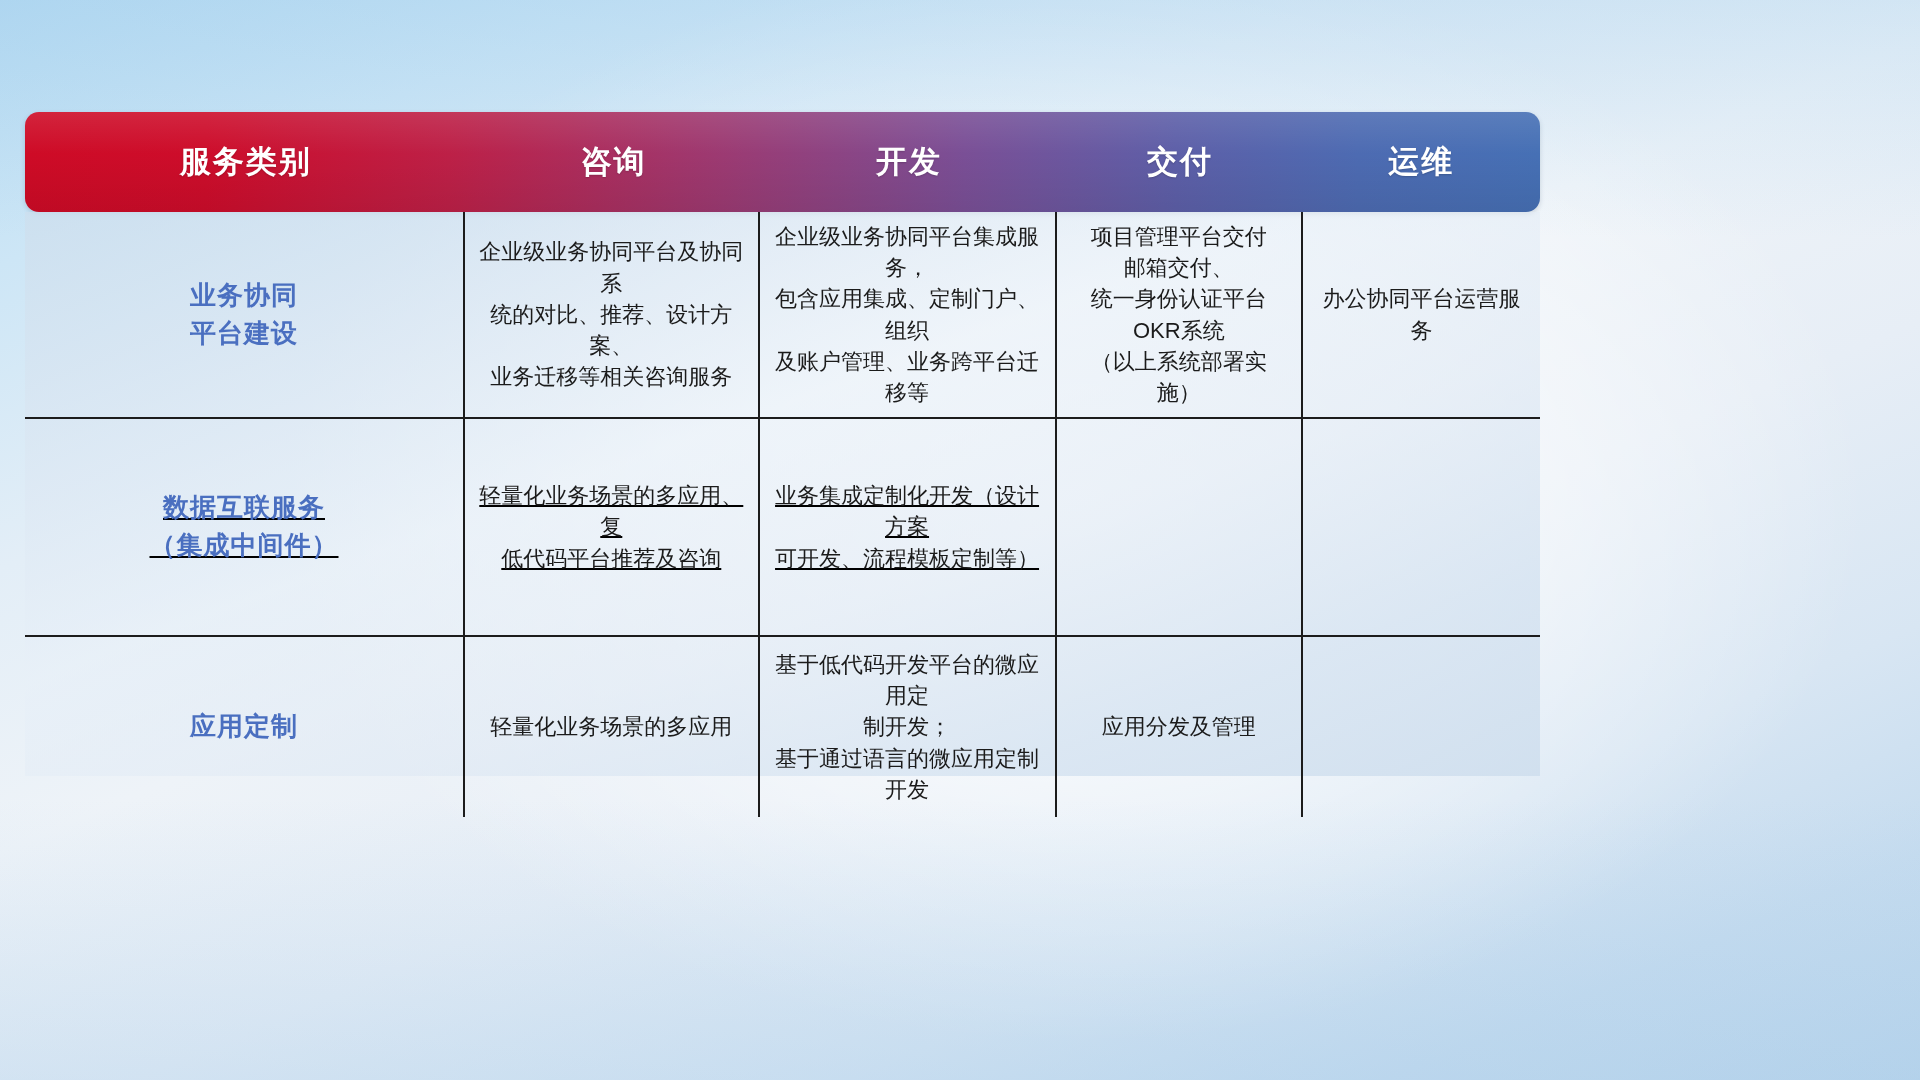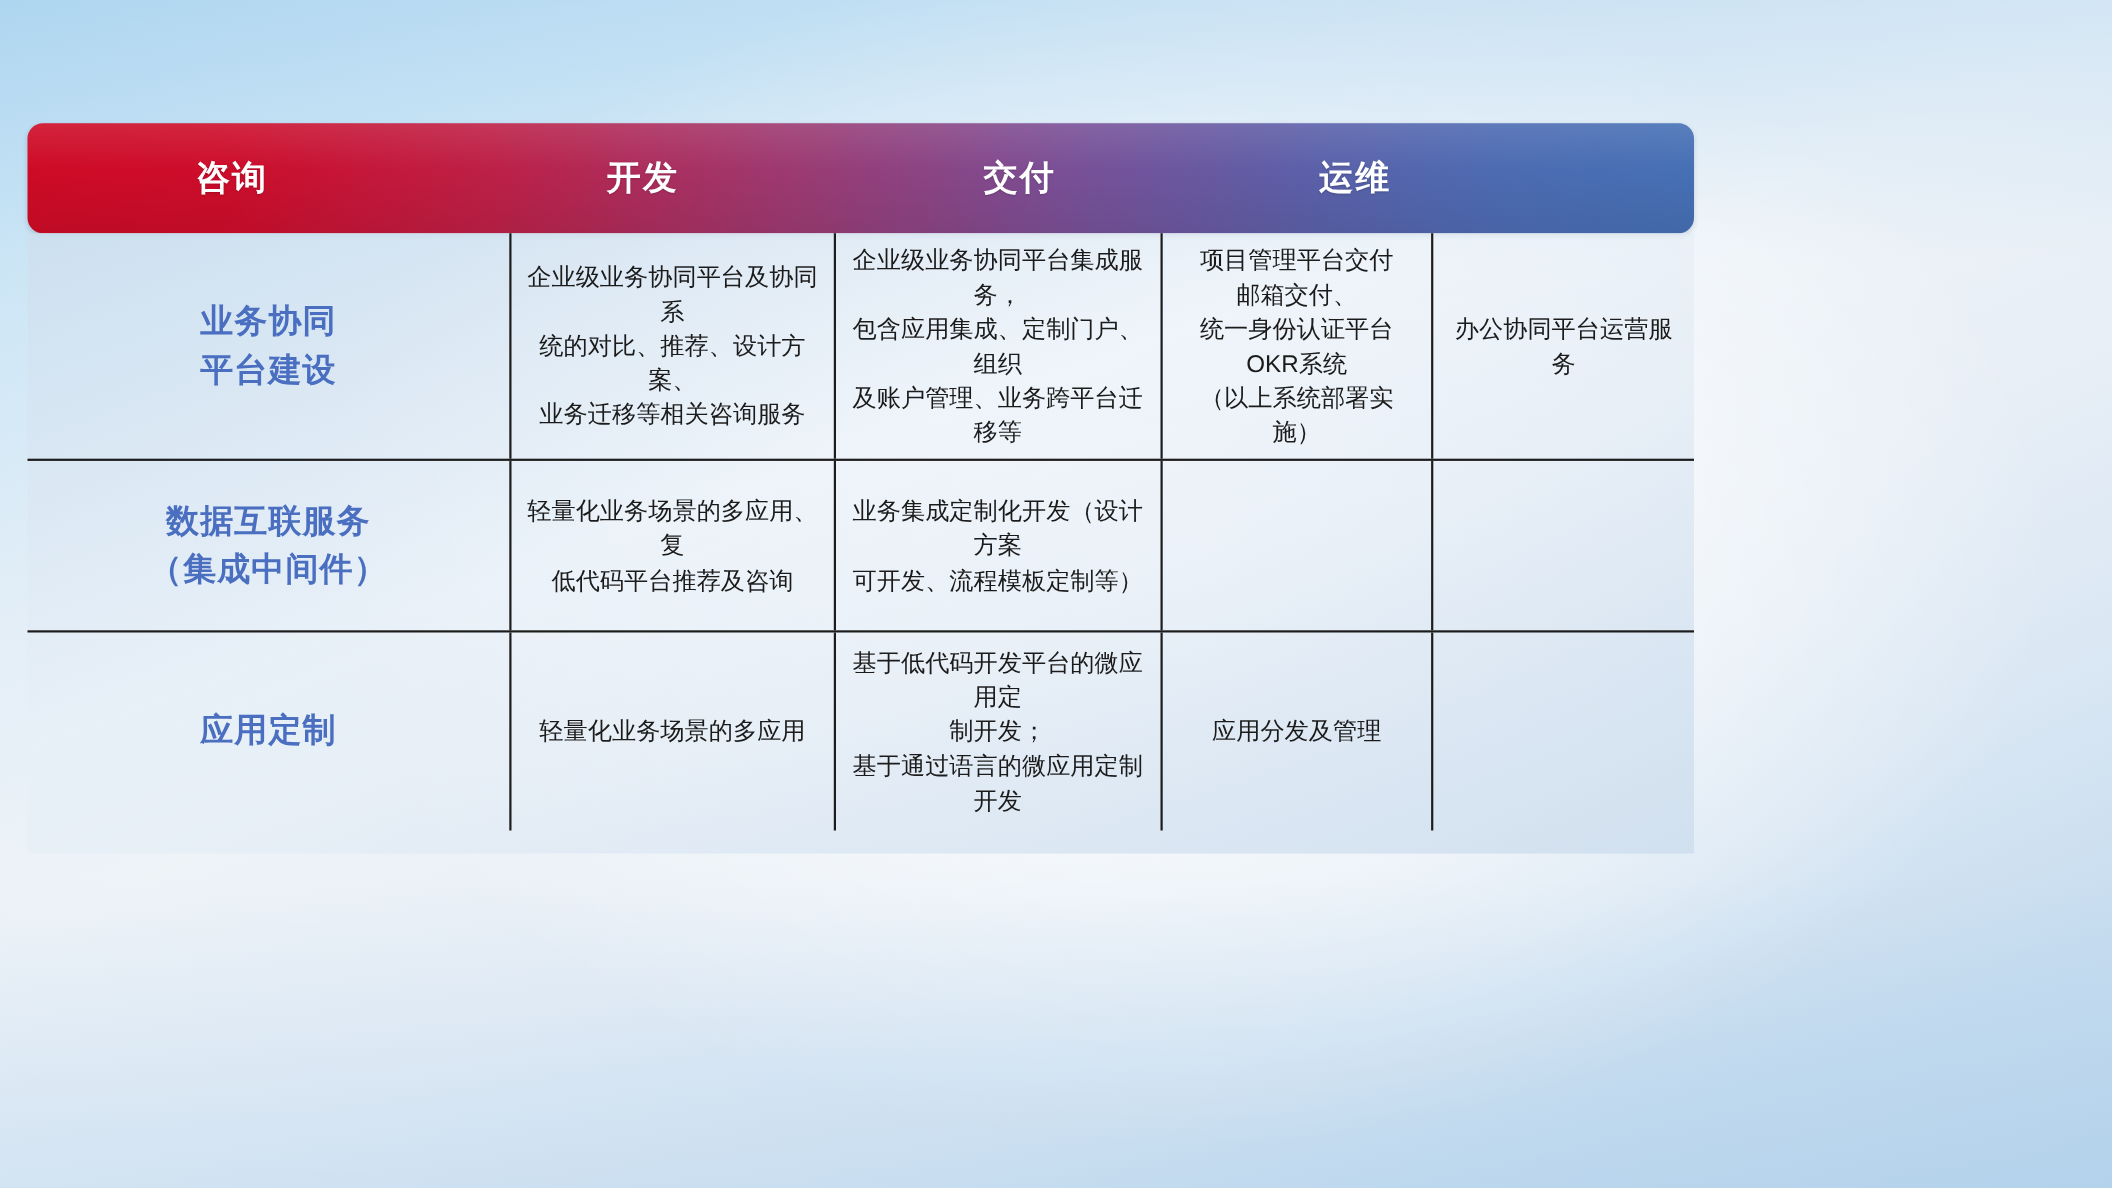--- a/index.html
+++ b/index.html
@@ -119,53 +119,54 @@
     font-size: 22px;
     line-height: 1.42;
     padding: 6px 14px;
     position: relative;
   }
   .cell.vline { border-left: 2.5px solid #1c1c1c; }
 
   .cell.rowlabel {
     color: #4a6fc0;
     font-weight: bold;
-    font-size: 30px;
+    font-size: 26px;
     letter-spacing: 1px;
     line-height: 1.45;
   }
 
   
   .c-label { width: 558px; }
   .c-consult { width: 372px; }
   .c-dev { width: 375px; }
   .c-deliver { width: 310px; }
   .c-ops { width: 300px; }
 
   
   .h-label { width: 558px; }
   .h-consult { width: 372px; }
   .h-dev { width: 375px; }
   .h-deliver { width: 310px; }
   .h-ops { width: 300px; }
 
   .r1 { height: 205px; }
-  .r2 { height: 156px; }
+  .r2 { height: 218px; text-decoration: underline; }
   .r3 { height: 182px; }
 
   .multiline { white-space: pre-line; }
 </style>
 </head>
 <body>
 
 <div id="backdrop"></div>
 
 <div id="table-card">
 
   <div id="table-header">
+    <div class="hcell h-label">服务类别</div>
     <div class="hcell h-consult">咨询</div>
     <div class="hcell h-dev">开发</div>
     <div class="hcell h-deliver">交付</div>
     <div class="hcell h-ops">运维</div>
   </div>
 
   <div id="table-body">
 
     <div class="trow r1">
       <div class="cell rowlabel c-label multiline">业务协同

